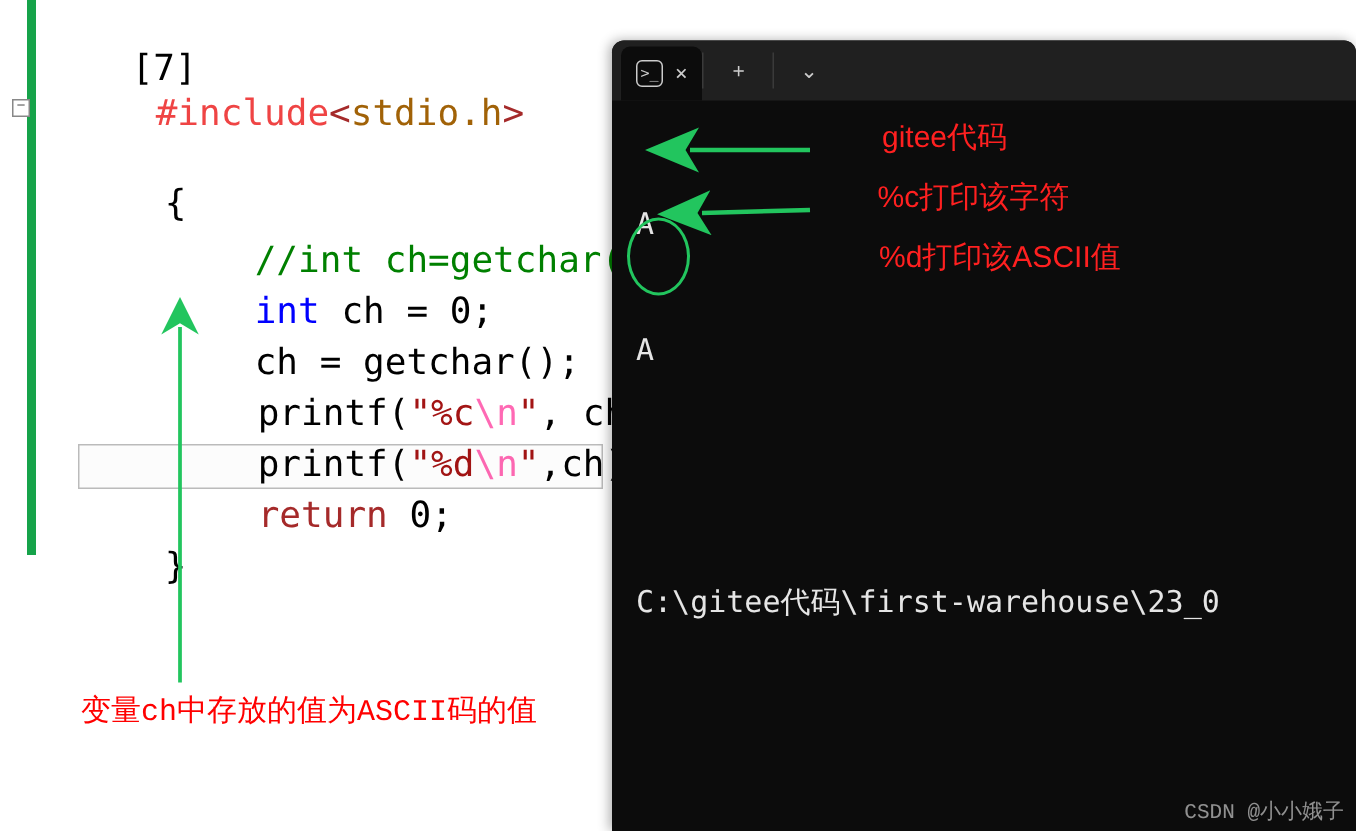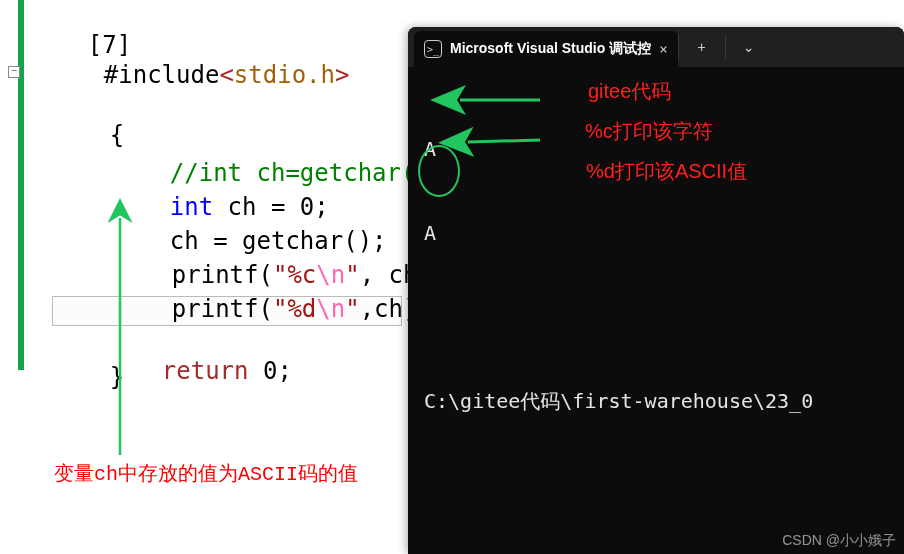--- a/index.html
+++ b/index.html
@@ -24,21 +24,21 @@
     width: 6px; height: 370px;
     background: #16a34a;
   }
   .code-line {
     position: absolute;
     white-space: pre;
     font-family: Consolas, monospace;
     font-size: 24px;
     line-height: 30px;
   }
-  .c-include { color: #000000; }
+  .c-include { color: #ef4444; }
   .c-angle   { color: #a52a2a; }
   .c-hdr     { color: #a16207; }
   .c-kw      { color: #0000ff; }
   .c-ident   { color: #000; }
   .c-punct   { color: #000; }
   .c-comment { color: #008000; }
   .c-num     { color: #000; }
   .c-func    { color: #000; }
   .c-str     { color: #a31515; }
   .c-esc     { color: #ff69b4; }
@@ -151,21 +151,21 @@
     font-family: "Microsoft YaHei", SimSun, sans-serif;
     font-size: 20px;
     font-weight: 500;
     z-index: 30;
   }
   .watermark {
     position: absolute;
     right: 8px; bottom: 4px;
     font-size: 14px;
     color: rgba(255,255,255,0.55);
-    font-family: Liberation Sans, sans-serif;
+    font-family: Liberation Mono, monospace;
   }
 </style>
 </head>
 <body>
 
 <div class="editor">
   <div class="green-bar"></div>
   <div class="fold-box">−</div>
 
   <div class="code-line" style="left:30px; top:0px;">
@@ -195,21 +195,21 @@
 
   <div class="code-line" style="left:114px; top:230px;">
     <span class="c-func">printf</span><span class="c-punct">(</span><span class="c-str">"</span><span class="c-str">%c</span><span class="c-esc">\n</span><span class="c-str">"</span><span class="c-punct">, ch);</span>
   </div>
 
   <div class="code-line" style="left:114px; top:264px;">
     <span class="c-func">printf</span><span class="c-punct">(</span><span class="c-str">"</span><span class="c-str">%d</span><span class="c-esc">\n</span><span class="c-str">"</span><span class="c-punct">,ch);</span>
   </div>
 
   <div class="highlight-line"></div>
-  <div class="code-line" style="left:104px; top:298px;margin-top:28px;">
+  <div class="code-line" style="left:114px; top:298px;">
     <span class="c-return">return</span><span class="c-punct"> 0;</span>
   </div>
 
   <div class="code-line" style="left:52px; top:332px;">
     <span class="c-punct">}</span>
   </div>
 </div>
 
 <svg class="arrow-svg" style="left:0;top:0;width:904px;height:554px;">
   <defs>
@@ -219,21 +219,20 @@
   </defs>
   <line x1="120" y1="455" x2="120" y2="218" stroke="#22c55e" stroke-width="2.5" marker-end="url(#ah1)"></line>
 </svg>
 
 <div class="red-note" style="left:54px; top:460px;">变量ch中存放的值为ASCII码的值</div>
 
 <div class="terminal">
   <div class="titlebar">
     <div class="tab">
       <span class="tab-icon">&gt;_</span>
-      <span class="tab-title">Microsoft Visual Studio 调试控</span>
       <span class="tab-close">×</span>
     </div>
     <div class="tb-divider"></div>
     <div class="tb-btn">+</div>
     <div class="tb-divider"></div>
     <div class="tb-btn">⌄</div>
   </div>
   <div class="term-body">
     <span class="term-line">A</span>
     <span class="term-line">A</span>

